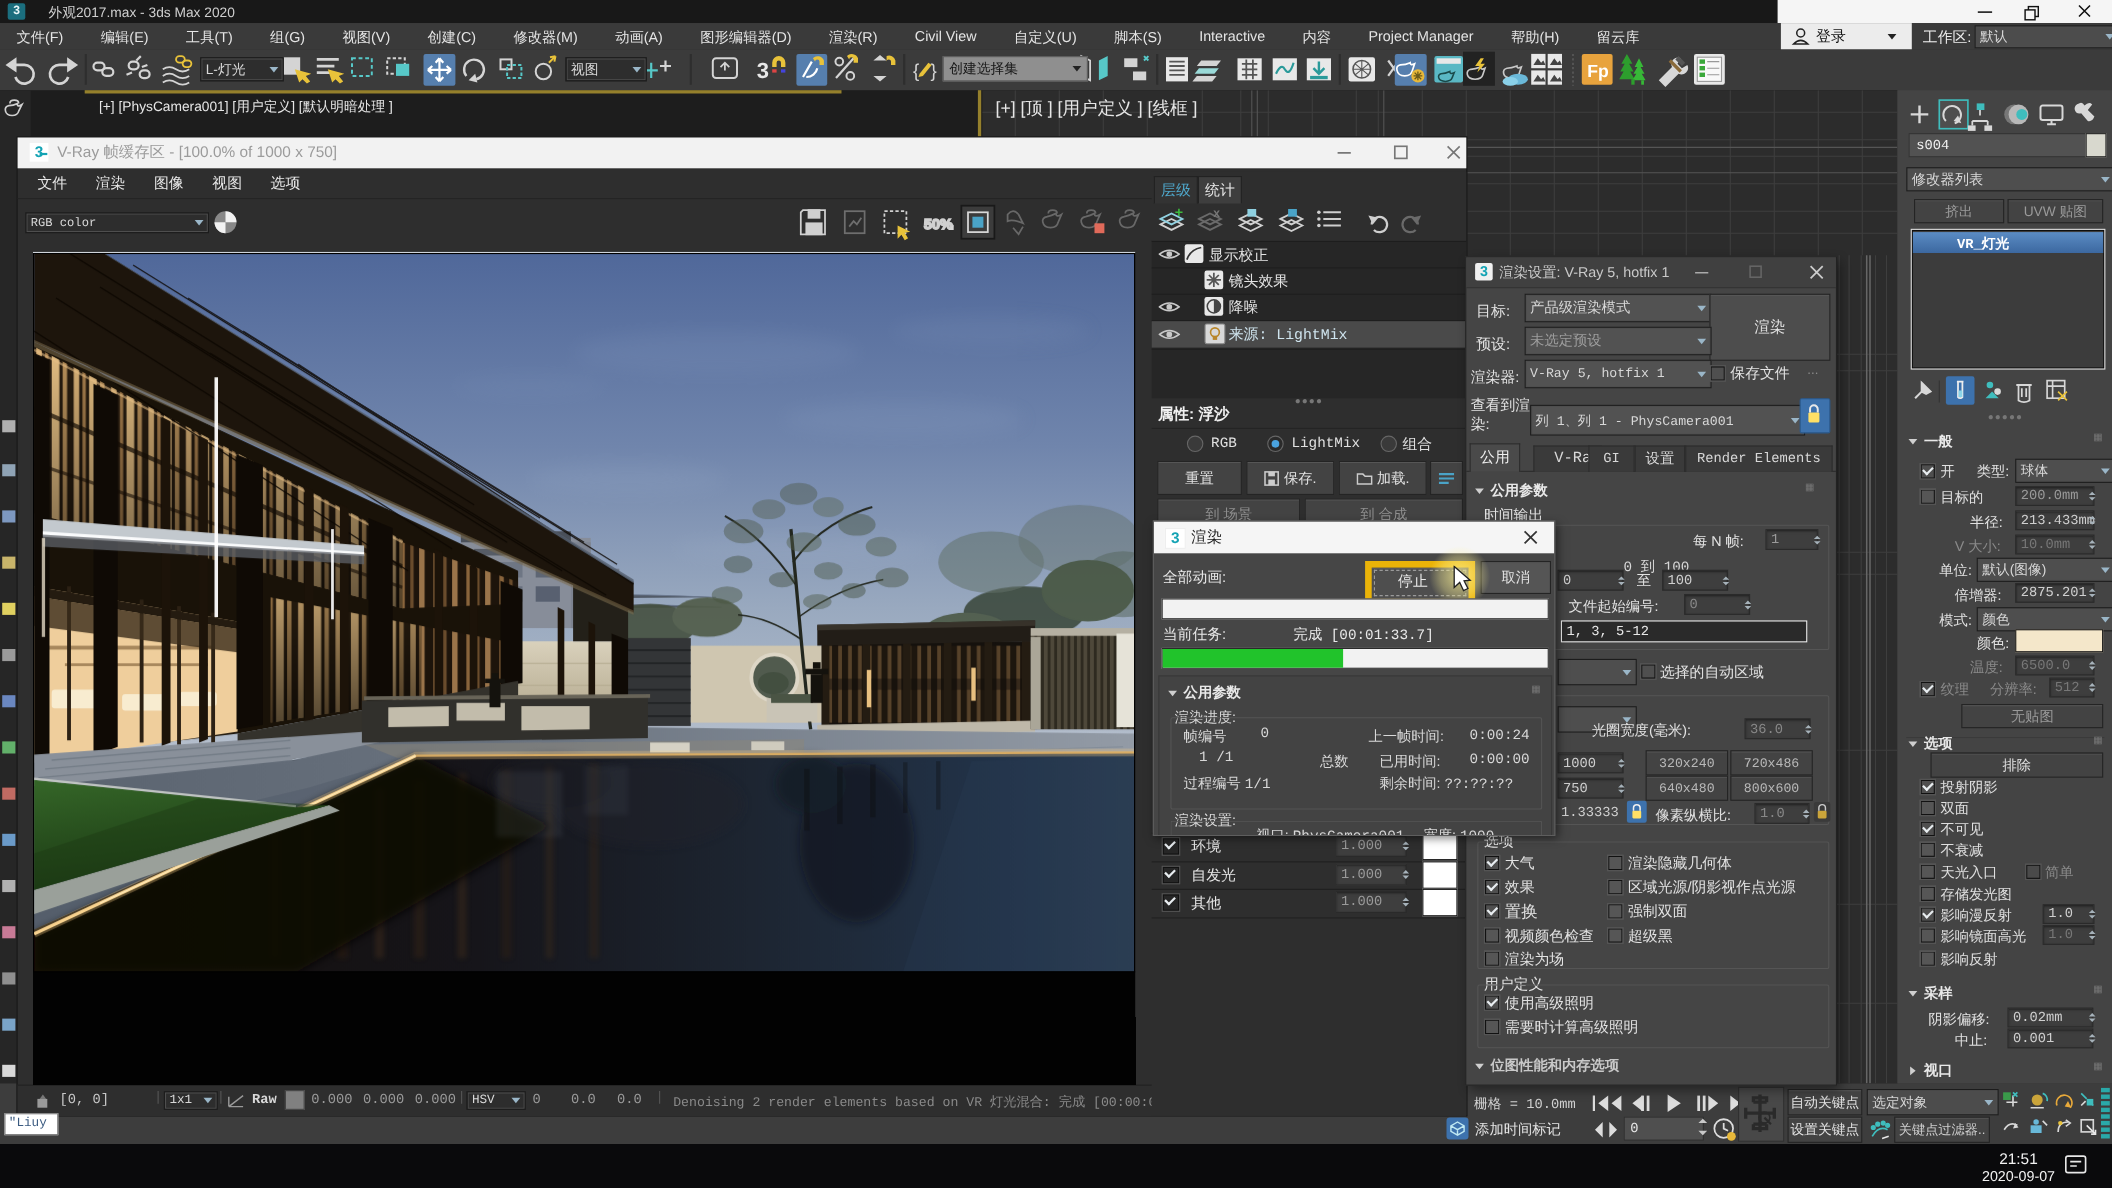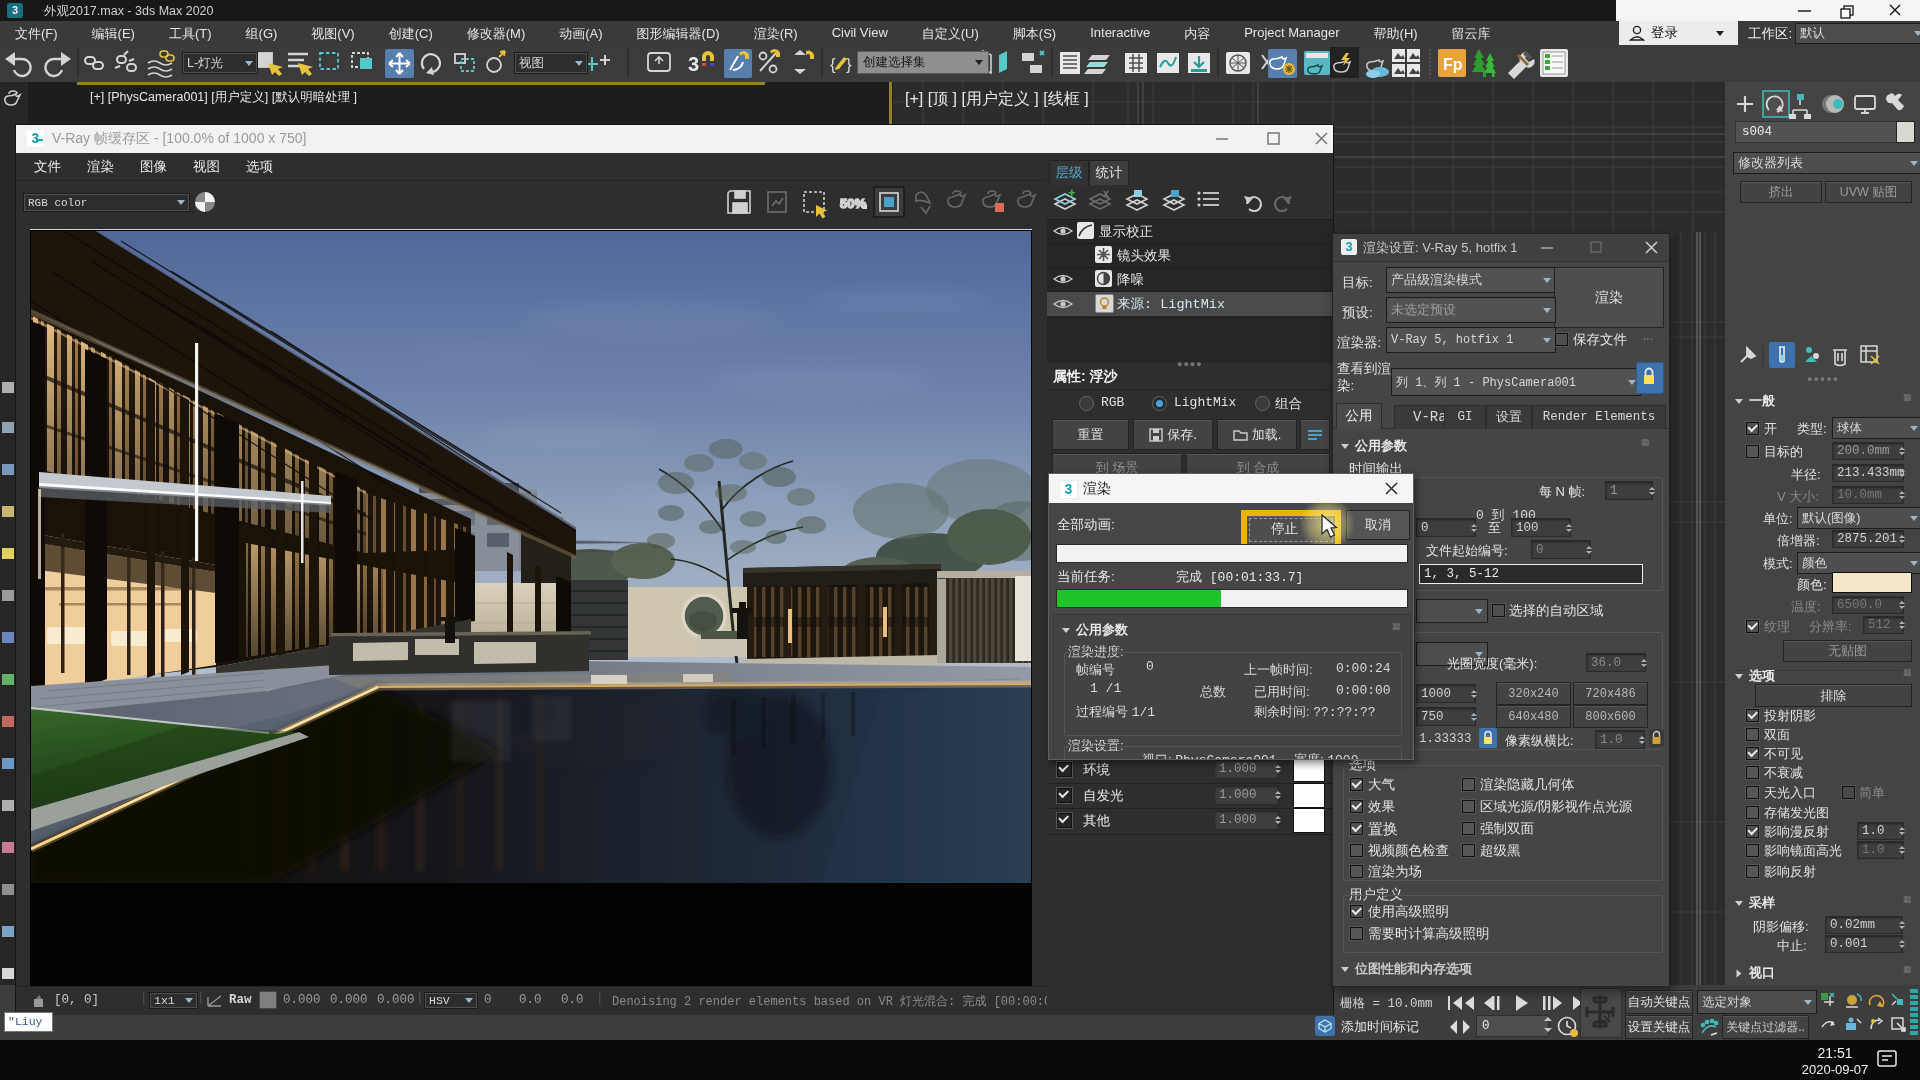--- a/index.html
+++ b/index.html
@@ -379,20 +379,24 @@
           <rect x="130" y="8" width="20" height="13" rx="2"></rect>
           <path d="M136 25 h8 M140 21 v4"></path>
         </g>
     <path d="M170 8 q4 -4 7 -1 l-4 5 l6 6 q-2 5 -6 4 l-6 -7 q-5 1 -6 -4 q0 -4 4 -5 q3 -2 5 2 z" fill="#d8d8d8"></path>
   </svg>
   <div class="abs" style="left:10px;top:39px;width:156px;height:20px;background:#525252;border:1px solid #333;color:#f0f0f0;font-size:12.5px;line-height:20px;padding-left:6px;font-family:'Liberation Mono',monospace">s004</div>
   <div class="abs" style="left:171px;top:39px;width:17px;height:20px;background:#d8d8ce;border:1px solid #222"></div>
   <div class="dd abs" style="left:8px;top:70px;width:180px;height:20px;background:#4e4e4e;font-size:13px">修改器列表<span class="car"></span></div>
   <div class="btn abs" style="left:15px;top:99px;width:80px;height:20px;color:#9a9a9a;font-size:12.5px">挤出</div>
   <div class="btn abs" style="left:100px;top:99px;width:85px;height:20px;color:#9a9a9a;font-size:12.5px">UVW 贴图</div>
+  <div class="abs" style="left:13px;top:127px;width:173px;height:124px;background:#3c3c3c;border:1px solid #0e0e0e;outline:1px solid #dcdcdc">
+    <div class="abs" style="left:0;top:1px;width:173px;height:19px;background:linear-gradient(#5b8cc4,#3c68a0)"></div>
+    <span class="abs mono" style="left:40px;top:3px;color:#fff;font-weight:bold;font-size:12.5px">VR_灯光</span>
+  </div>
   <svg class="abs" style="left:8px;top:258px" width="185" height="32">
     <path d="M8 22 l8 -8 M14 8 l8 8 l-4 2 l-4 -2 z" stroke="#d8d8d8" stroke-width="1.8" fill="#d8d8d8"></path>
     <line x1="30" y1="6" x2="30" y2="26" stroke="#333"></line>
     <rect x="36" y="2" width="26" height="26" rx="2" fill="#3d72ad"></rect>
     <path d="M46 7 h6 M47 7 v14 a2.5 2.5 0 0 0 4 0 v-14" fill="none" stroke="#eee" stroke-width="1.6"></path>
         <rect x="47.5" y="15" width="3.5" height="6" fill="#8ad4e8"></rect>
     <g fill="#3fbdbd">
           <circle cx="76" cy="10" r="3"></circle>
           <circle cx="83" cy="16" r="3" fill="#d8d8d8"></circle>
           <path d="M72 22 l12 0 l-6 -6 z" fill="#3fbdbd"></path>

